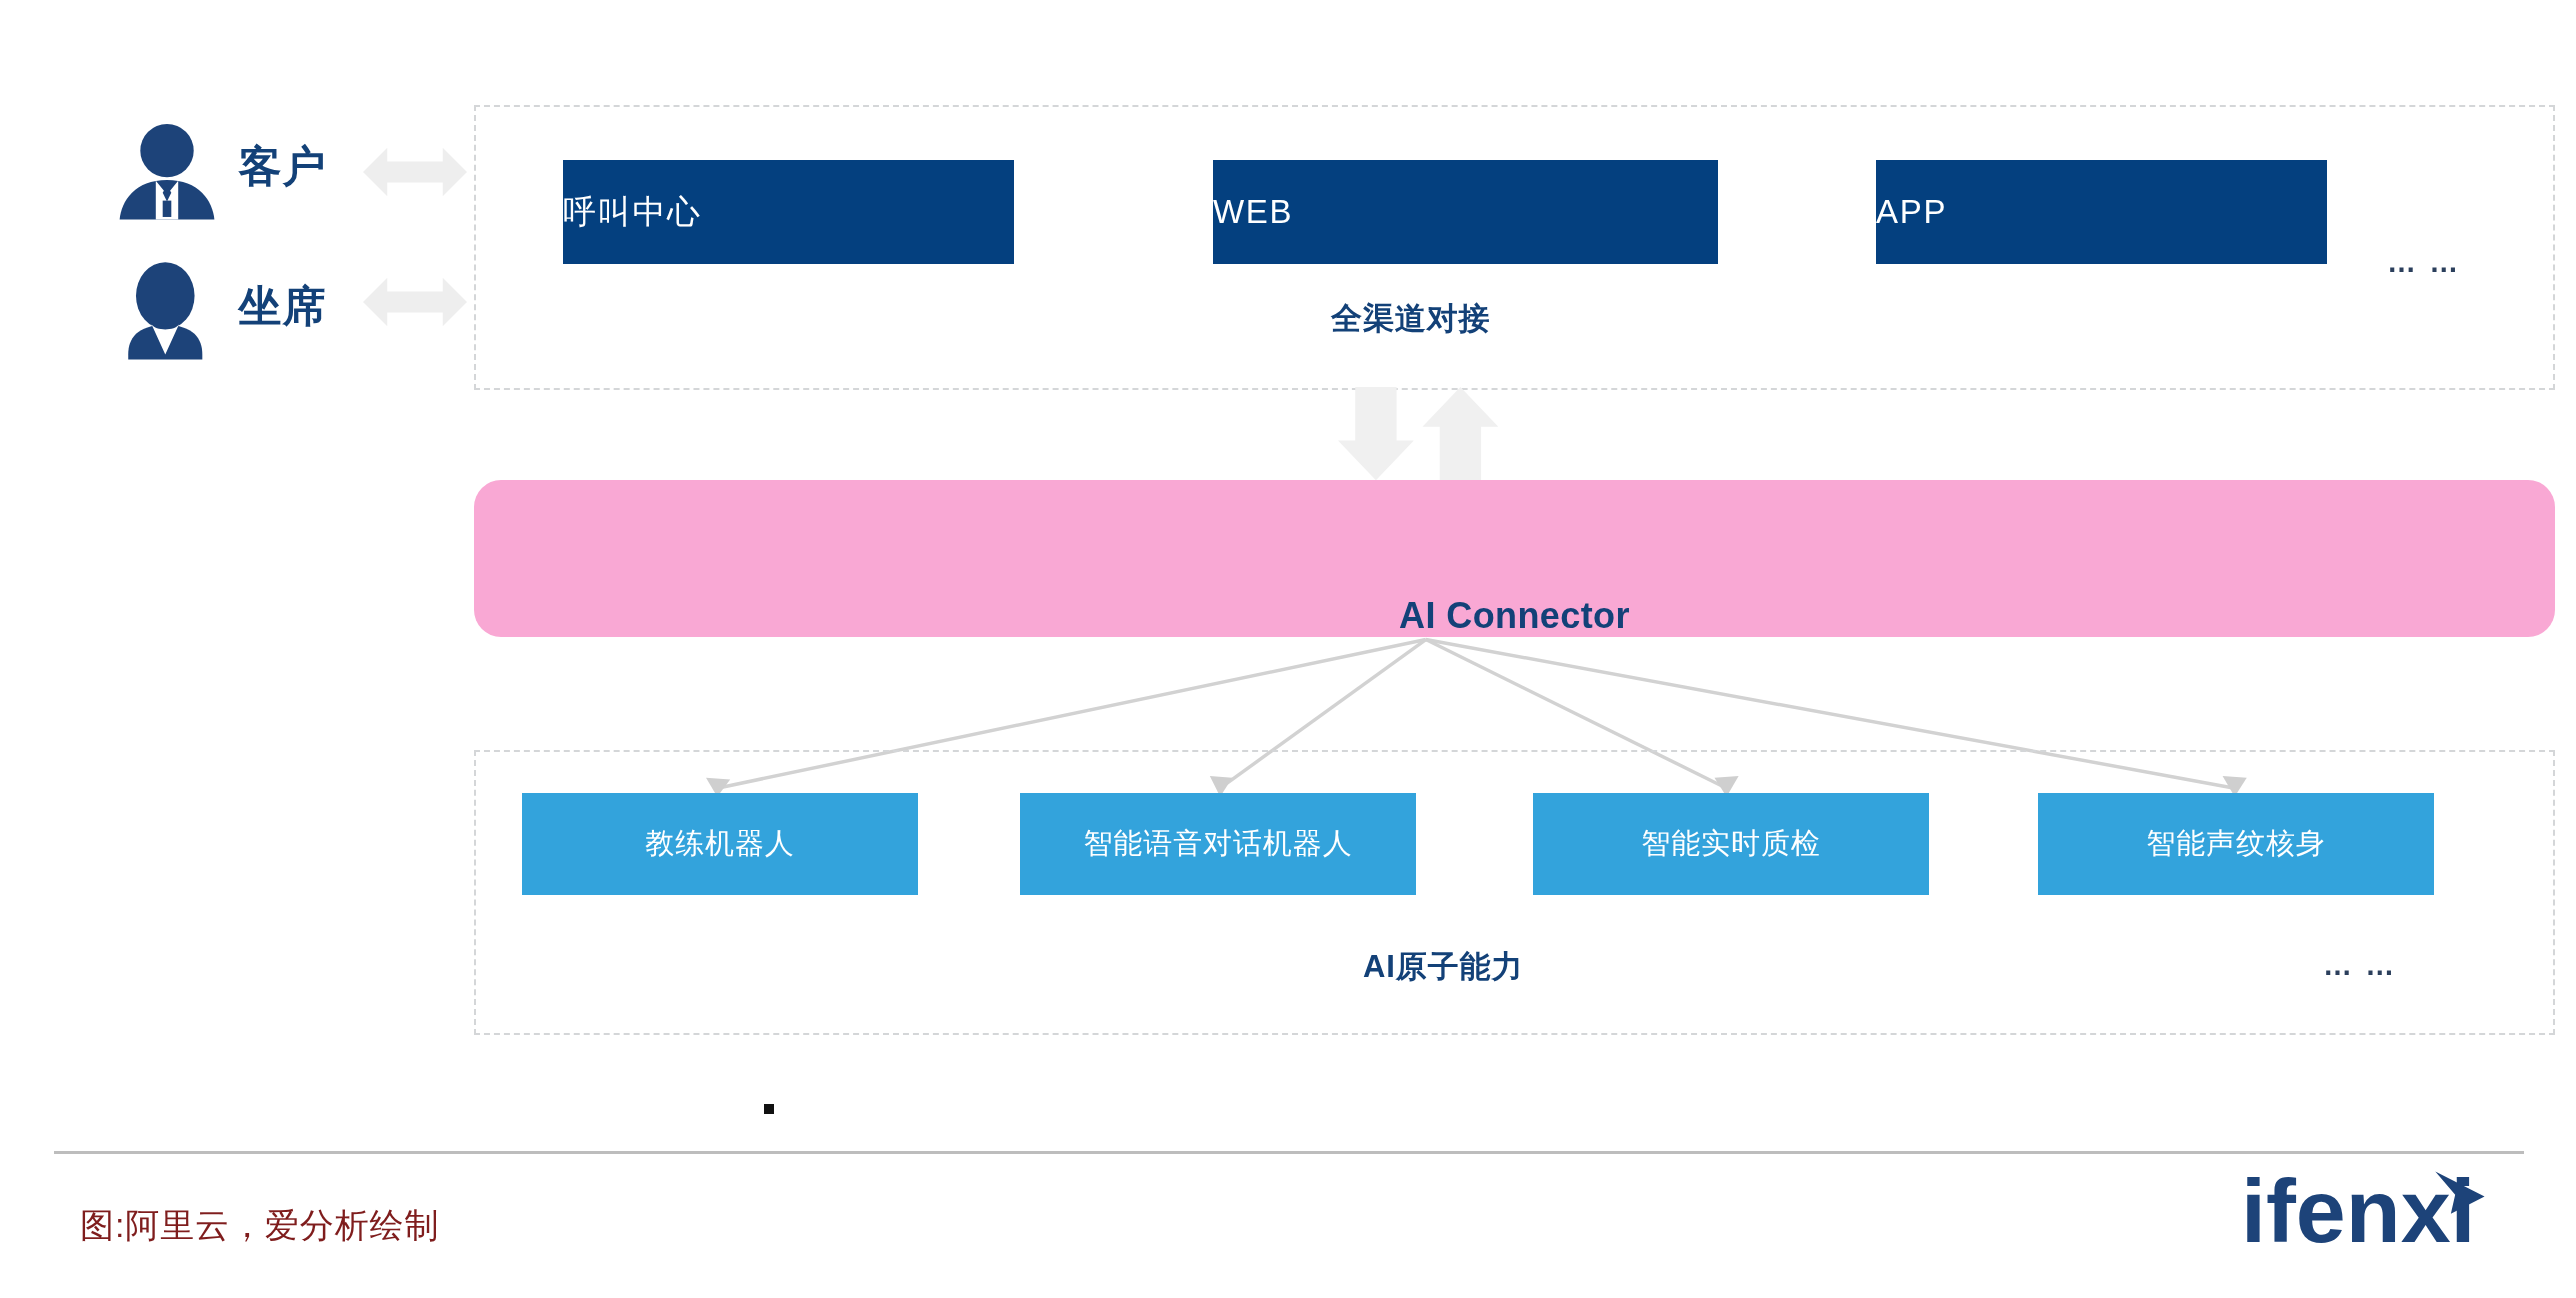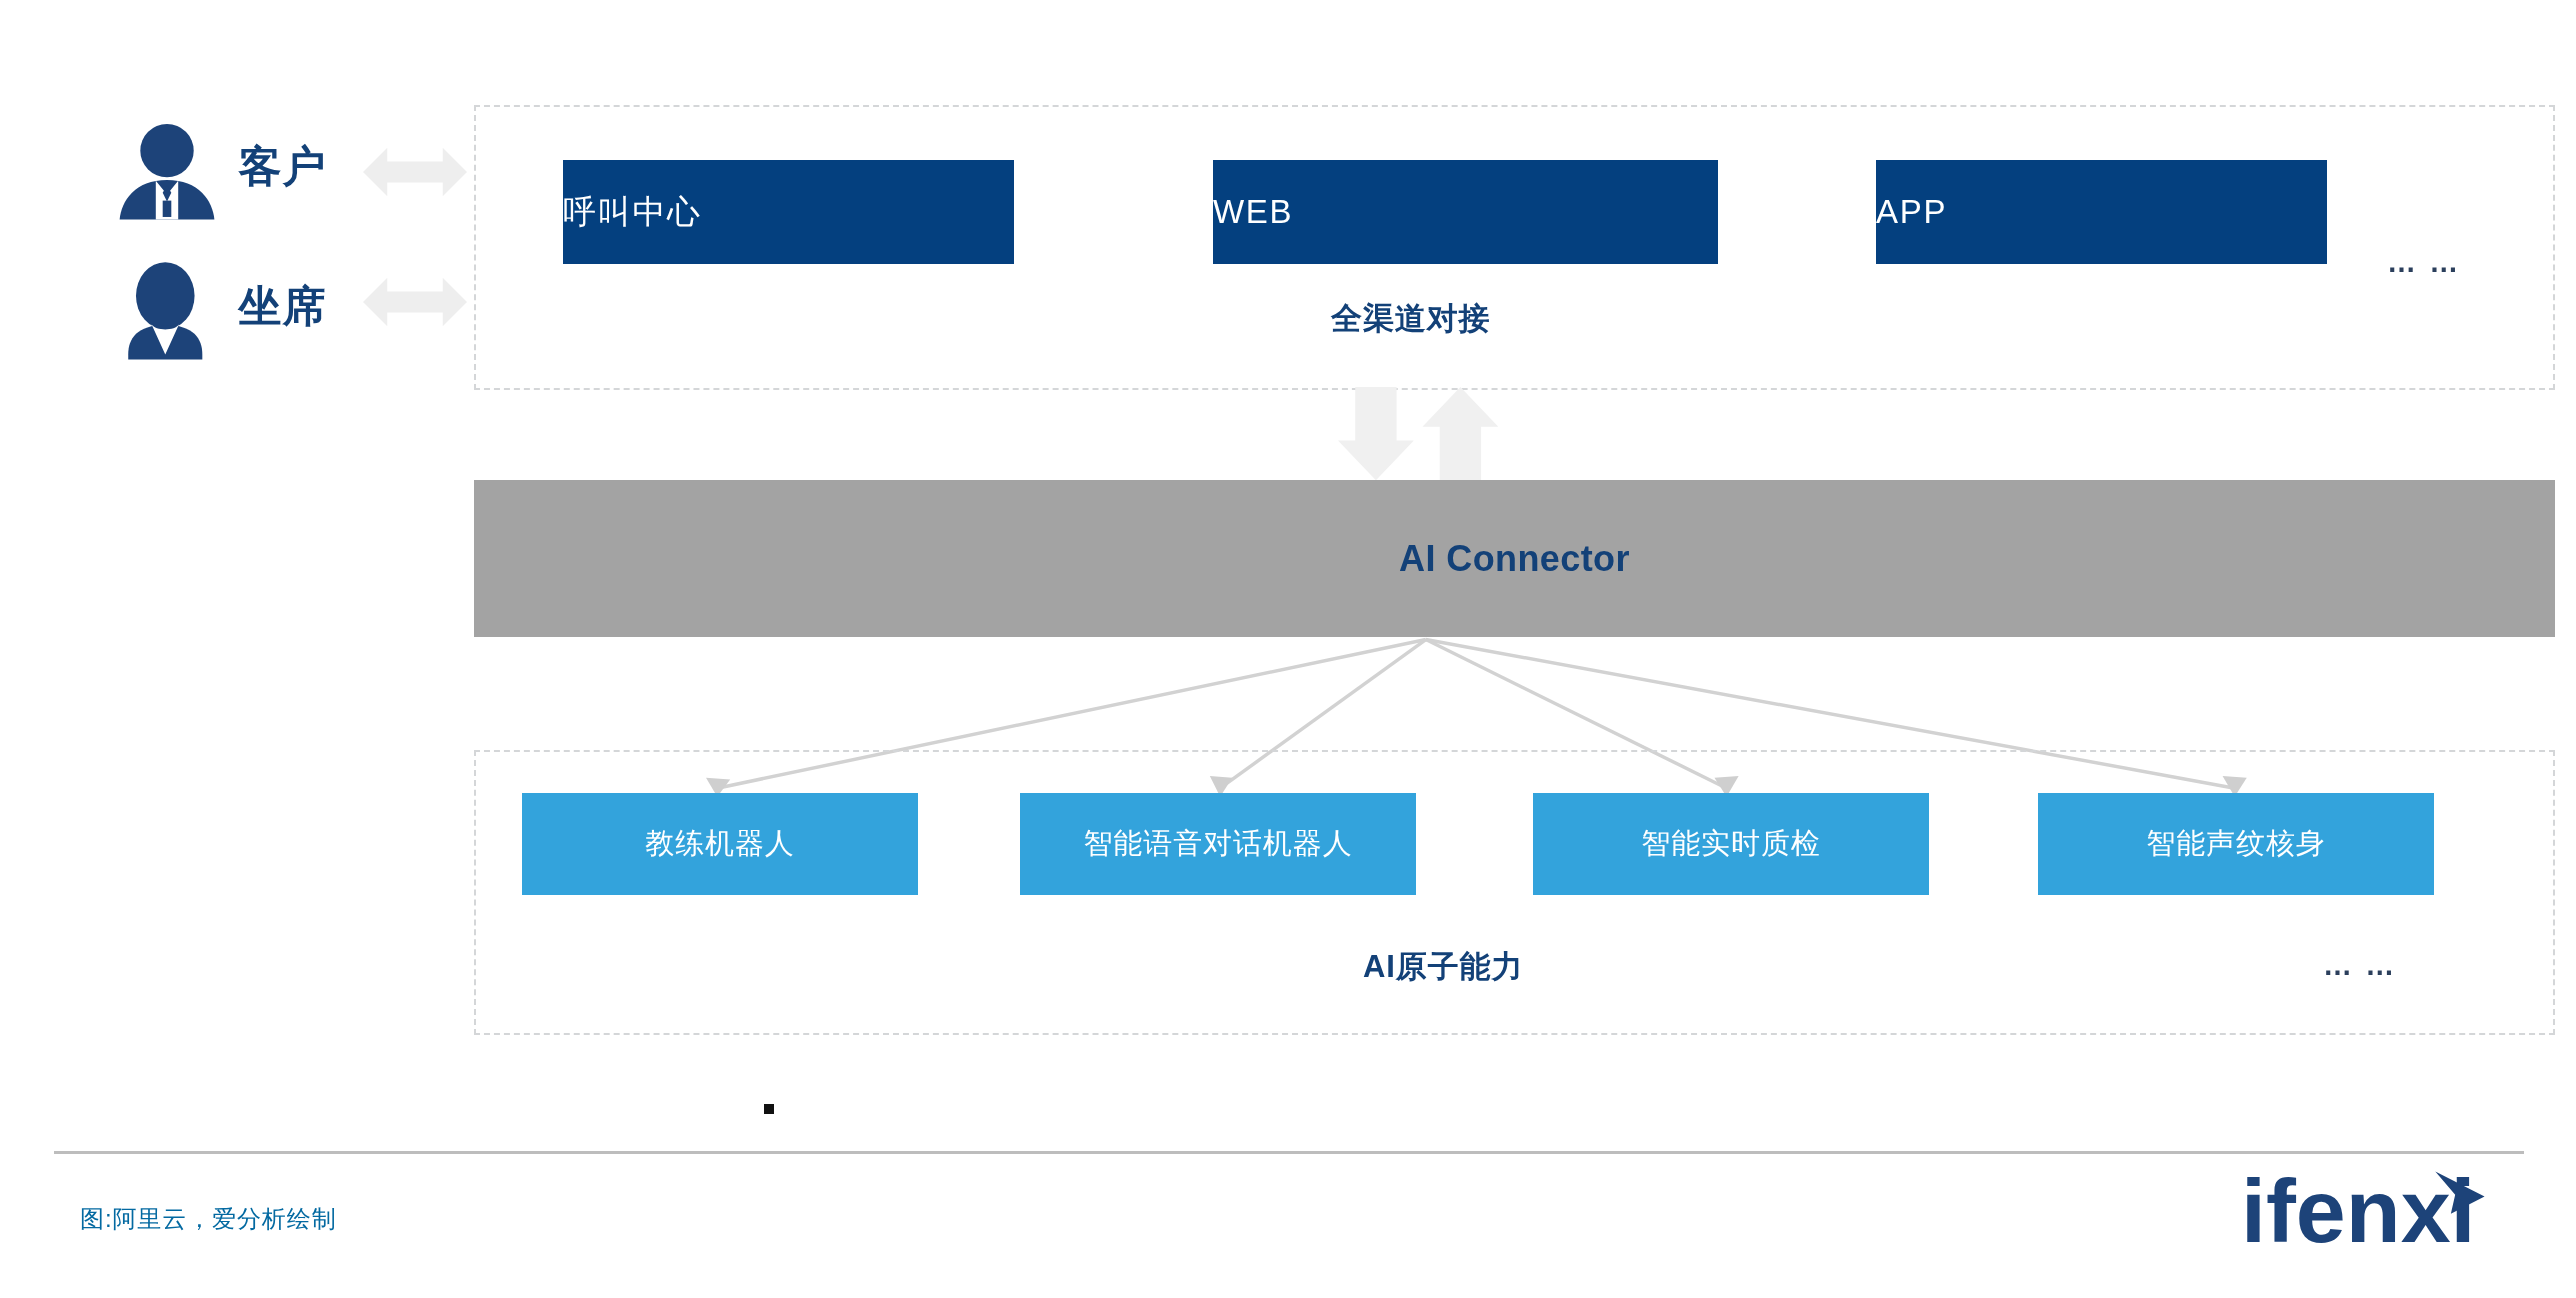--- a/index.html
+++ b/index.html
@@ -87,24 +87,25 @@
   #channel-box-1 { left: 1213px; width: 505px; }
   #channel-box-2 { left: 1876px; width: 451px; }
 
   
   #ai-connector-band {
     position: absolute;
     left: 474px;
     top: 480px;
     width: 2081px;
     height: 157px;
-    background: #a3a3a3;
-    display: flex;
-    align-items: center;
+    background: #f9a8d4;
+    display: flex;
+    align-items: flex-end;
     justify-content: center;
+    border-radius: 27px;
   }
   #ai-connector-label {
     font-size: 36px;
     font-weight: bold;
     color: #134178;
     letter-spacing: 0.4px;
   }
 
   
   #exchange-arrows {
@@ -157,22 +158,22 @@
     left: 54px;
     top: 1151px;
     width: 2470px;
     height: 2.6px;
     background: #bdbdbd;
   }
   #footer-caption {
     position: absolute;
     left: 80px;
     top: 1203px;
-    font-size: 24px;
-    color: #0369a1;
+    font-size: 34px;
+    color: #7f1d1d;
     letter-spacing: 0.9px;
     white-space: nowrap;
   }
   #footer-logo {
     position: absolute;
     left: 2241px;
     top: 1168px;
   }
 </style>
 </head>

